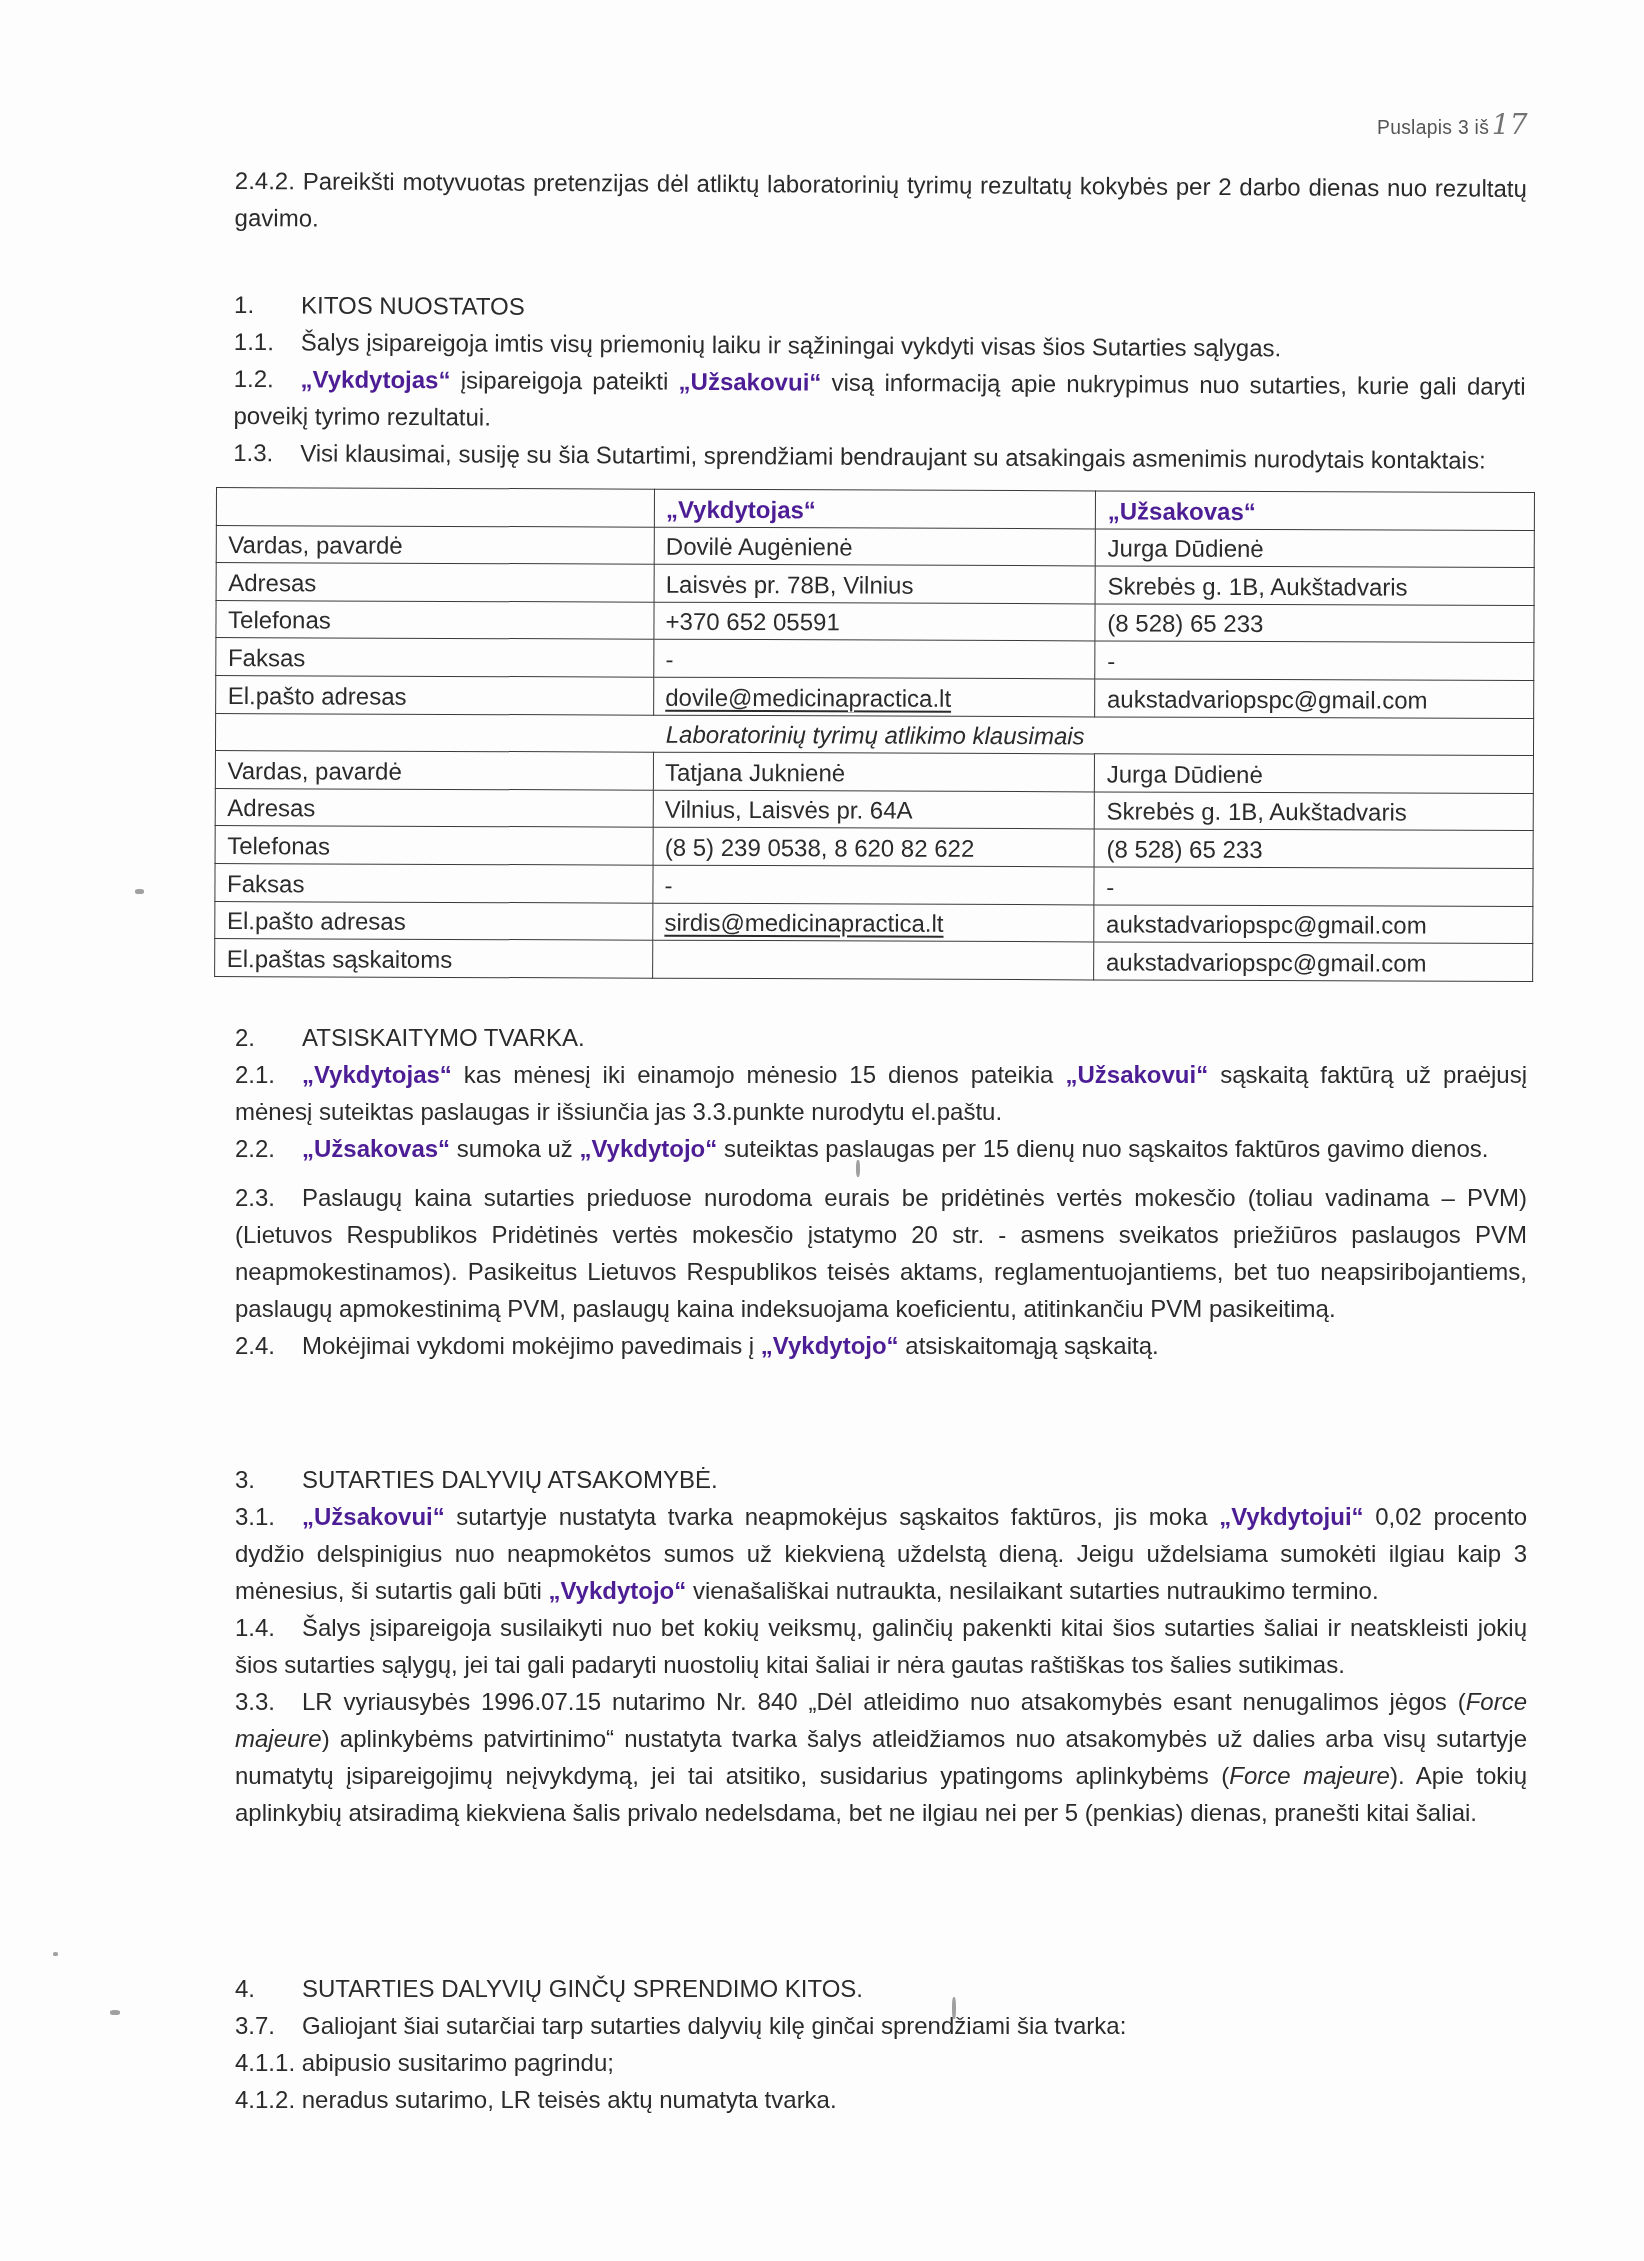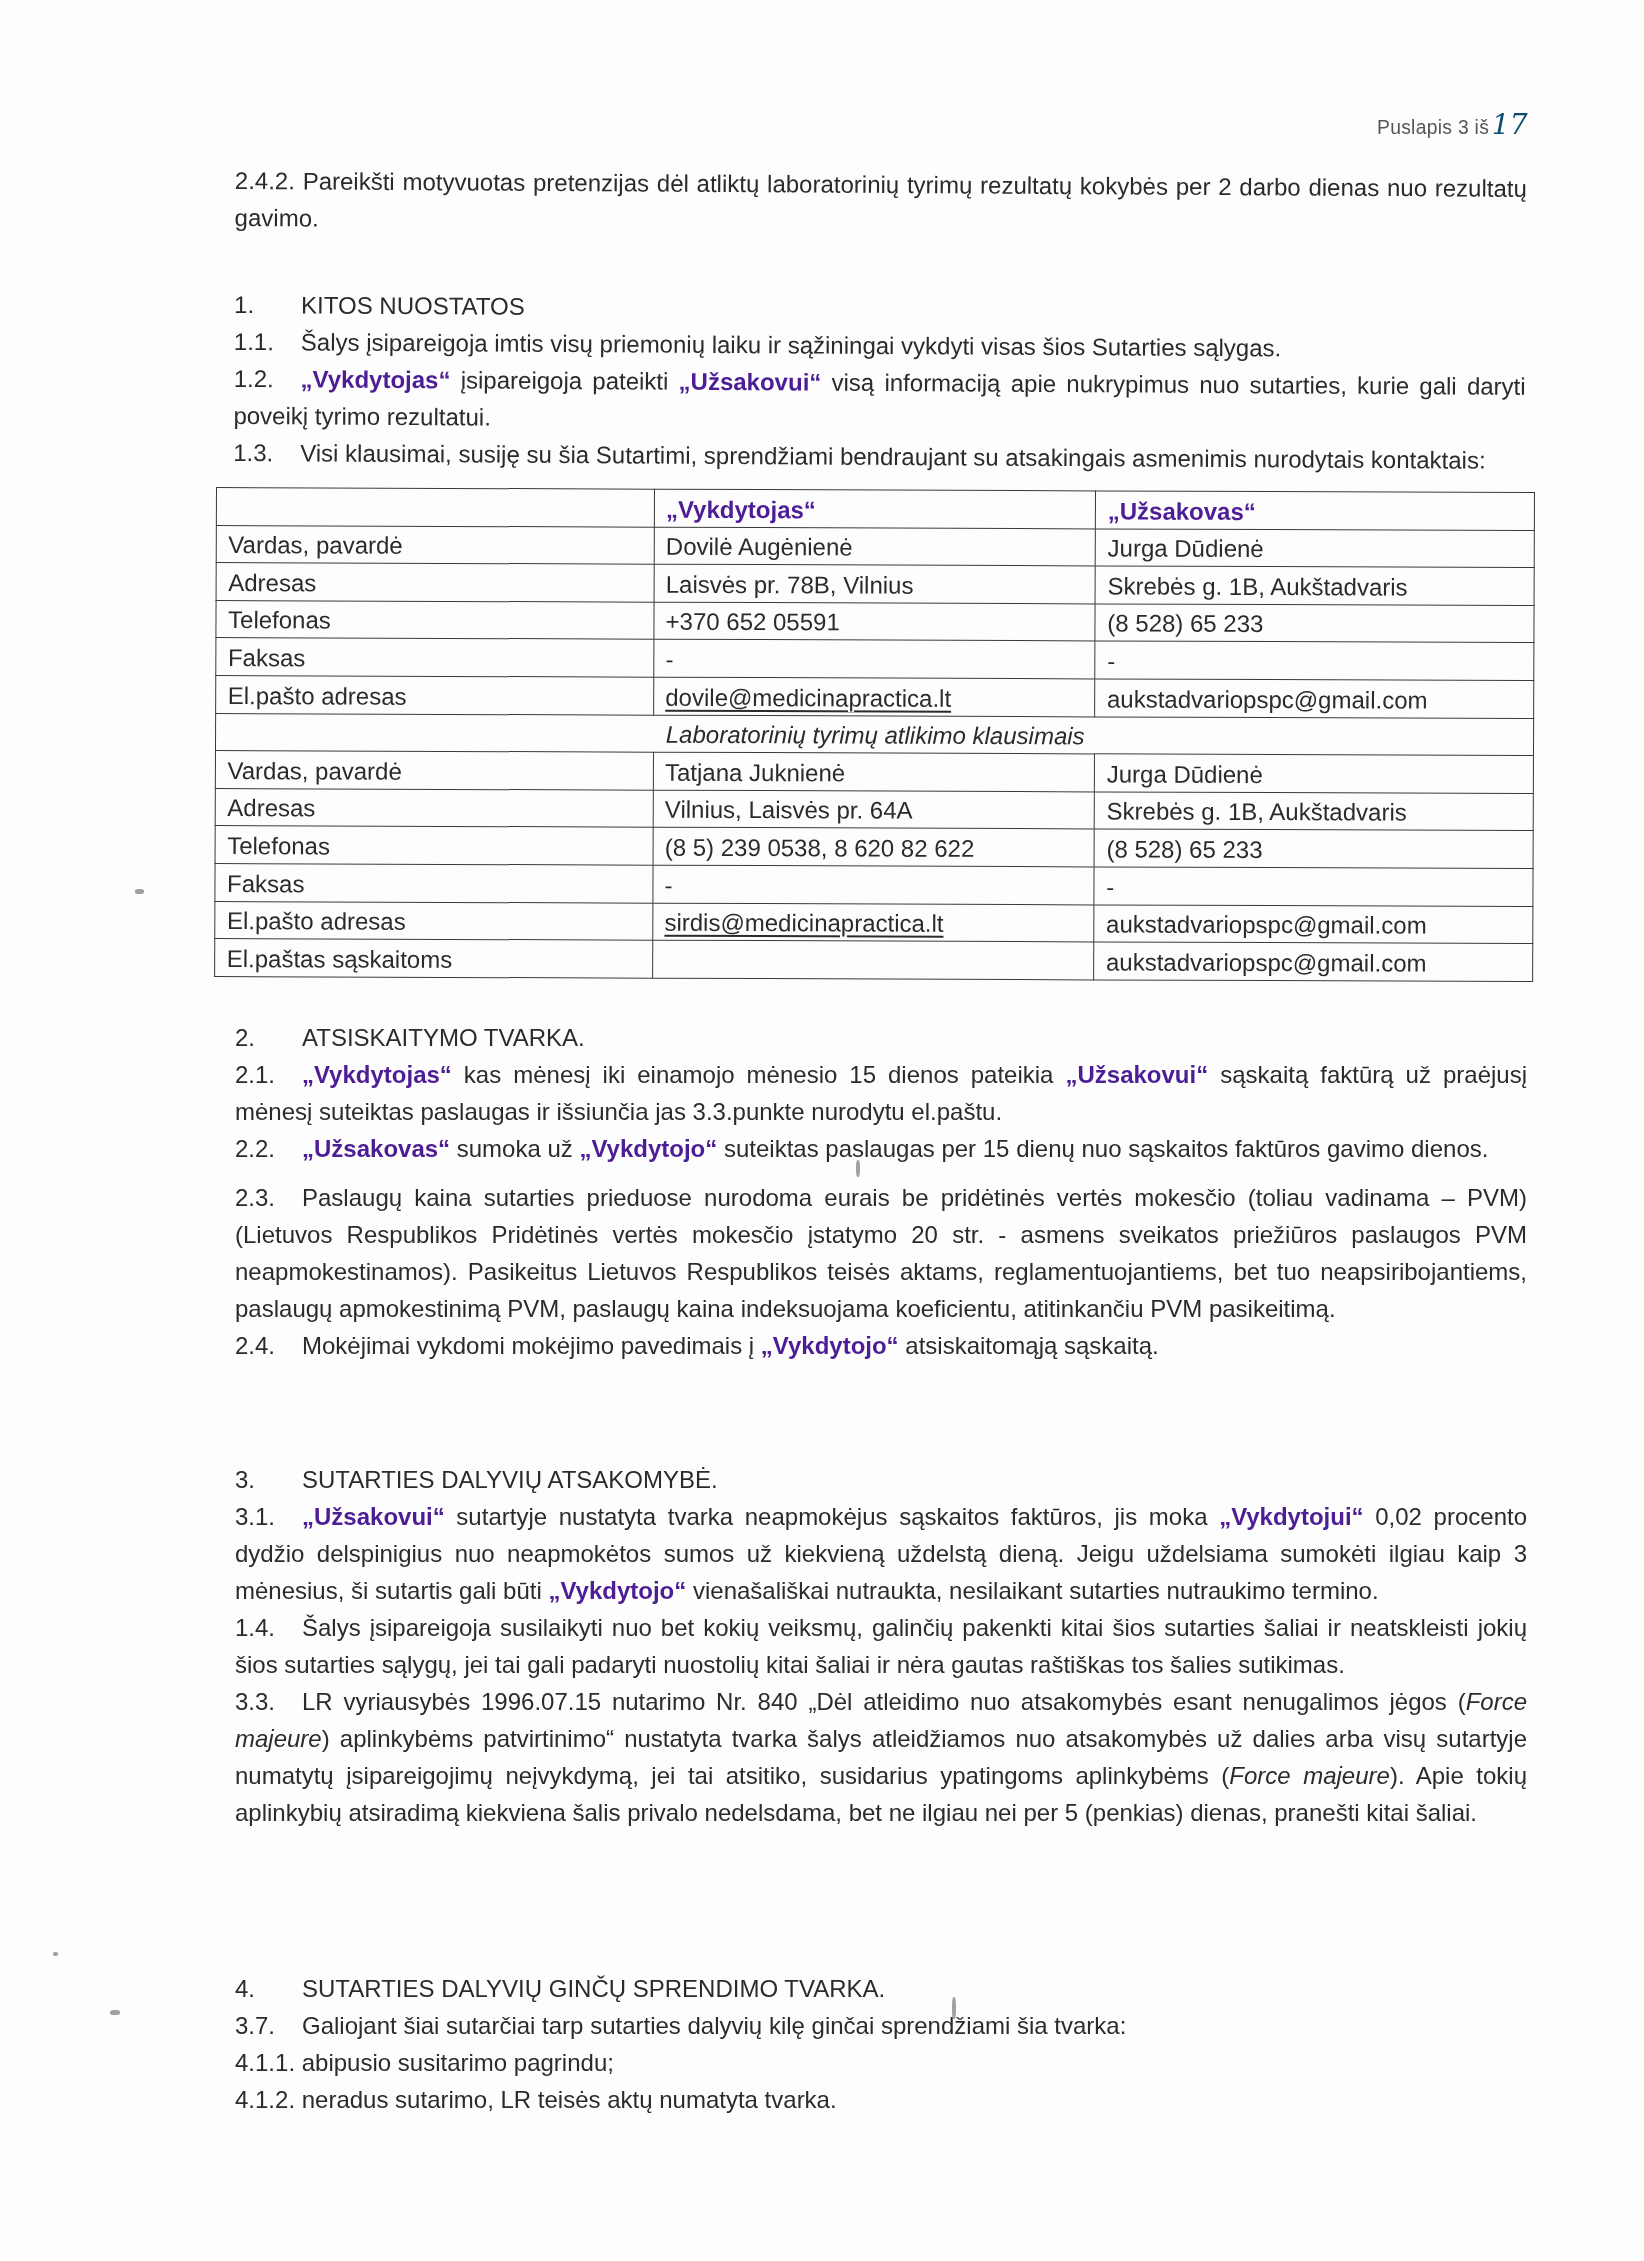--- a/index.html
+++ b/index.html
@@ -8,21 +8,21 @@
     font-family: "Liberation Sans", "DejaVu Sans", sans-serif;
     color: #2b2b2b;
   }
   .page { position: absolute; inset: 0; background: #fdfdfd; }
   .header {
     position: absolute; left: 1377px; top: 108px;
     font-size: 19.3px; color: #555; letter-spacing: 0.3px;
   }
   .header .hand {
     font-family: "DejaVu Serif", serif; font-style: italic; font-size: 28px;
-    color: #0c4a6e; margin-left: 2.6px;
+    color: #737373; margin-left: 2.6px;
   }
   .block { position: absolute; left: 235px; width: 1292px; font-size: 24px; line-height: 37px; }
   .p { margin: 0; text-align: justify; }
   .p .num { display: inline-block; min-width: 67px; }
   .heading { margin: 0; }
   .heading .num { display: inline-block; min-width: 67px; }
   b { font-weight: bold; color: #4c1d95; }
   i { font-style: italic; }
 
   
@@ -173,21 +173,21 @@
     <p class="p">
       <span class="num">1.4.</span><span>Šalys įsipareigoja susilaikyti nuo bet kokių veiksmų, galinčių pakenkti kitai šios sutarties šaliai ir neatskleisti jokių šios sutarties sąlygų, jei tai gali padaryti nuostolių kitai šaliai ir nėra gautas raštiškas tos šalies sutikimas.</span>
     </p>
     <p class="p">
       <span class="num">3.3.</span><span>LR vyriausybės 1996.07.15 nutarimo Nr. 840 „Dėl atleidimo nuo atsakomybės esant nenugalimos jėgos (</span><i>Force majeure</i><span>) aplinkybėms patvirtinimo“ nustatyta tvarka šalys atleidžiamos nuo atsakomybės už dalies arba visų sutartyje numatytų įsipareigojimų neįvykdymą, jei tai atsitiko, susidarius ypatingoms aplinkybėms (</span><i>Force majeure</i><span>). Apie tokių aplinkybių atsiradimą kiekviena šalis privalo nedelsdama, bet ne ilgiau nei per 5 (penkias) dienas, pranešti kitai šaliai.</span>
     </p>
   </div>
 
   <div class="block" style="top:1970px;">
     <p class="heading">
-      <span class="num">4.</span><span>SUTARTIES DALYVIŲ GINČŲ SPRENDIMO TVARKA.</span>
+      <span class="num">4.</span><span>SUTARTIES DALYVIŲ GINČŲ SPRENDIMO KITOS.</span>
     </p>
     <p class="p">
       <span class="num">3.7.</span><span>Galiojant šiai sutarčiai tarp sutarties dalyvių kilę ginčai sprendžiami šia tvarka:</span>
     </p>
     <p class="p">
       <span>4.1.1.</span> <span>abipusio susitarimo pagrindu;</span>
     </p>
     <p class="p">
       <span>4.1.2.</span> <span>neradus sutarimo, LR teisės aktų numatyta tvarka.</span>
     </p>

